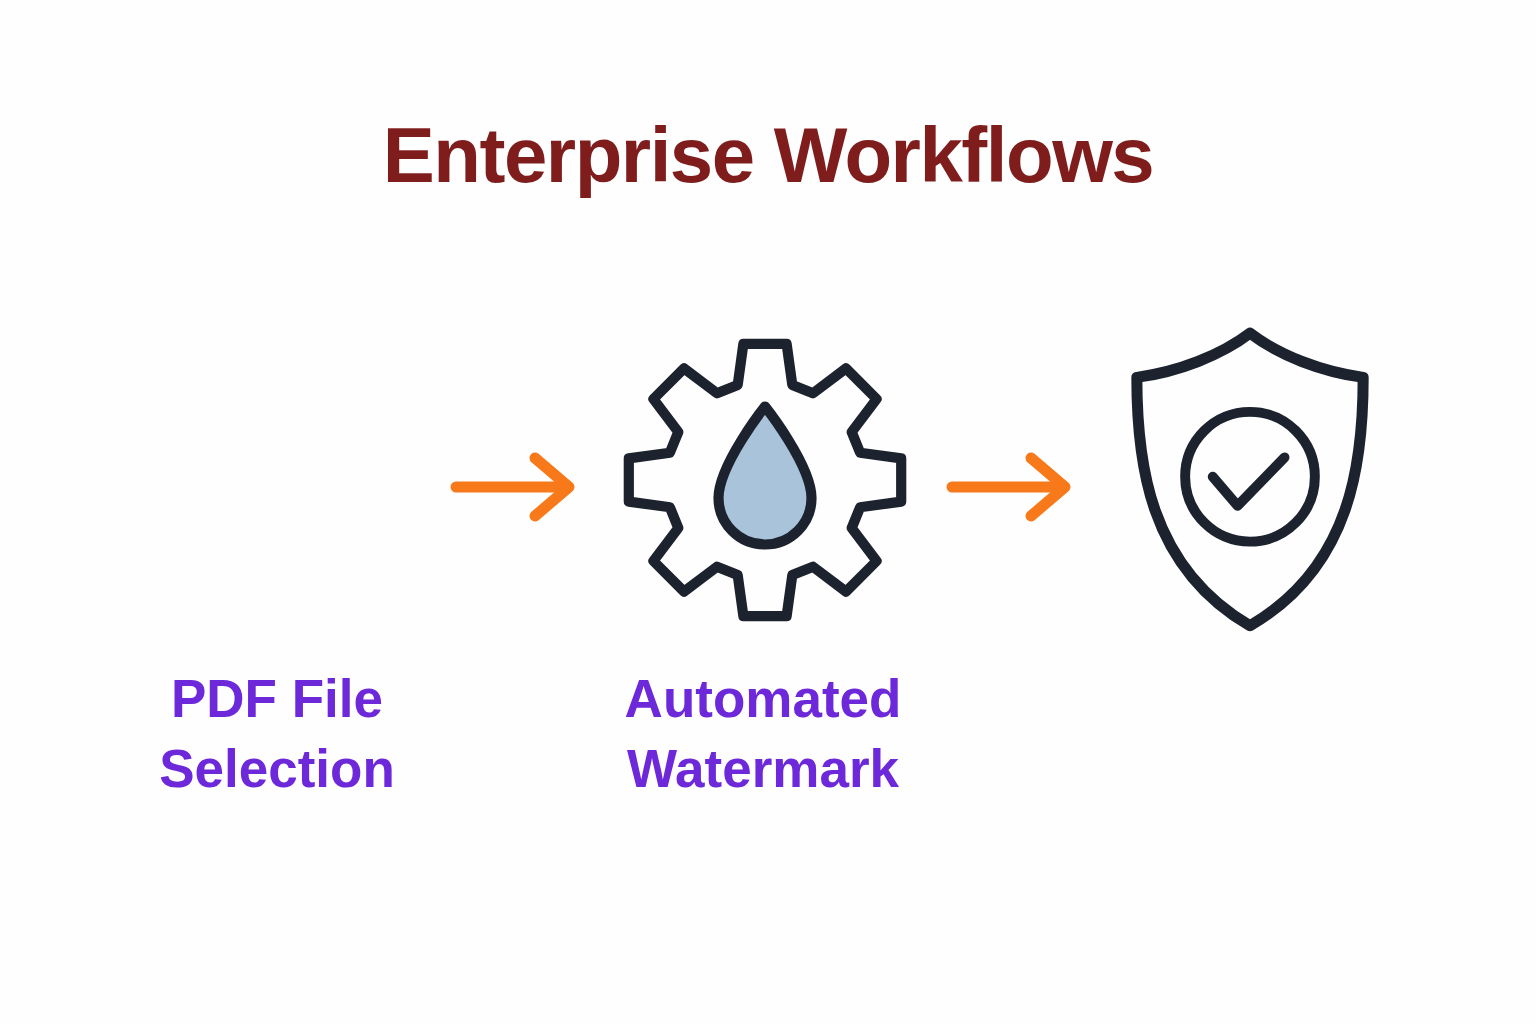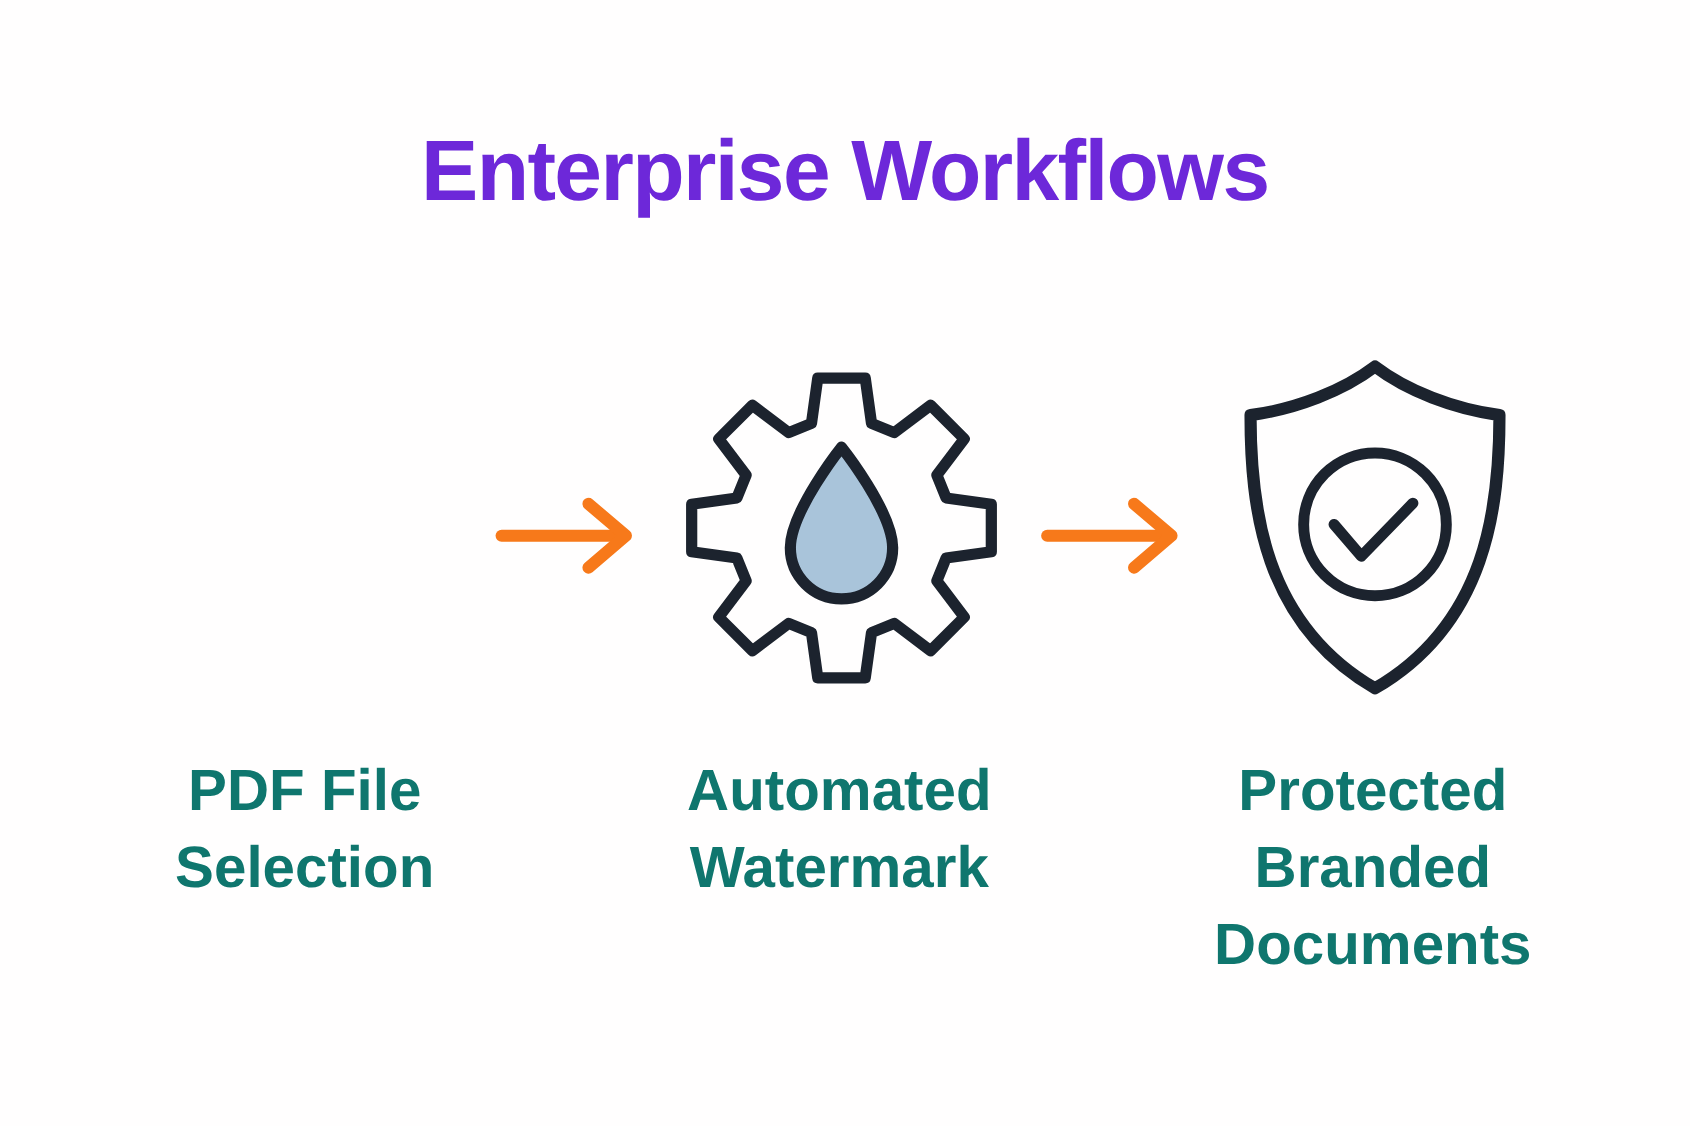--- a/index.html
+++ b/index.html
@@ -15,43 +15,43 @@
   }
 
   .diagram-title {
     position: absolute;
     left: 0; right: 0;
     top: 116px;
     text-align: center;
     font-size: 78px;
     font-weight: 700;
     letter-spacing: -1.5px;
-    color: #6d28d9;
+    color: #7f1d1d;
     line-height: 1;
   }
 
   .icon { position: absolute; }
   #icon-pdf    { left: 150px;  top: 325px; }
   #icon-gear   { left: 615px;  top: 330px; }
   #icon-shield { left: 1112px; top: 322px; }
 
   .connector { position: absolute; top: 452px; }
   #arrow-1 { left: 450px; }
   #arrow-2 { left: 946px; }
 
   .step-label {
     position: absolute;
-    top: 684px;
+    top: 664px;
     width: 400px;
     text-align: center;
     white-space: pre-line;
     font-size: 53px;
     line-height: 70px;
     font-weight: 600;
-    color: #0f766e;
+    color: #6d28d9;
   }
   #label-1 { left: 77px; }
   #label-2 { left: 563px; }
   #label-3 { left: 1048px; }
 
   .pdf-glyph {
     font-family: "Liberation Sans", sans-serif;
     font-weight: 700;
   }
 </style>
@@ -94,17 +94,14 @@
       <path d="M36.5 56 L45.5 66.5 L62.5 49" fill="none" stroke="#1C232E" stroke-width="3.6" stroke-linecap="round" stroke-linejoin="round"></path>
     </svg>
   </div>
 
   <div class="step-label" id="label-1">PDF File
 Selection</div>
 
   <div class="step-label" id="label-2">Automated
 Watermark</div>
 
-  <div class="step-label" id="label-3">Protected
-Branded
-Documents</div>
 
 </div>
 
 </body></html>

